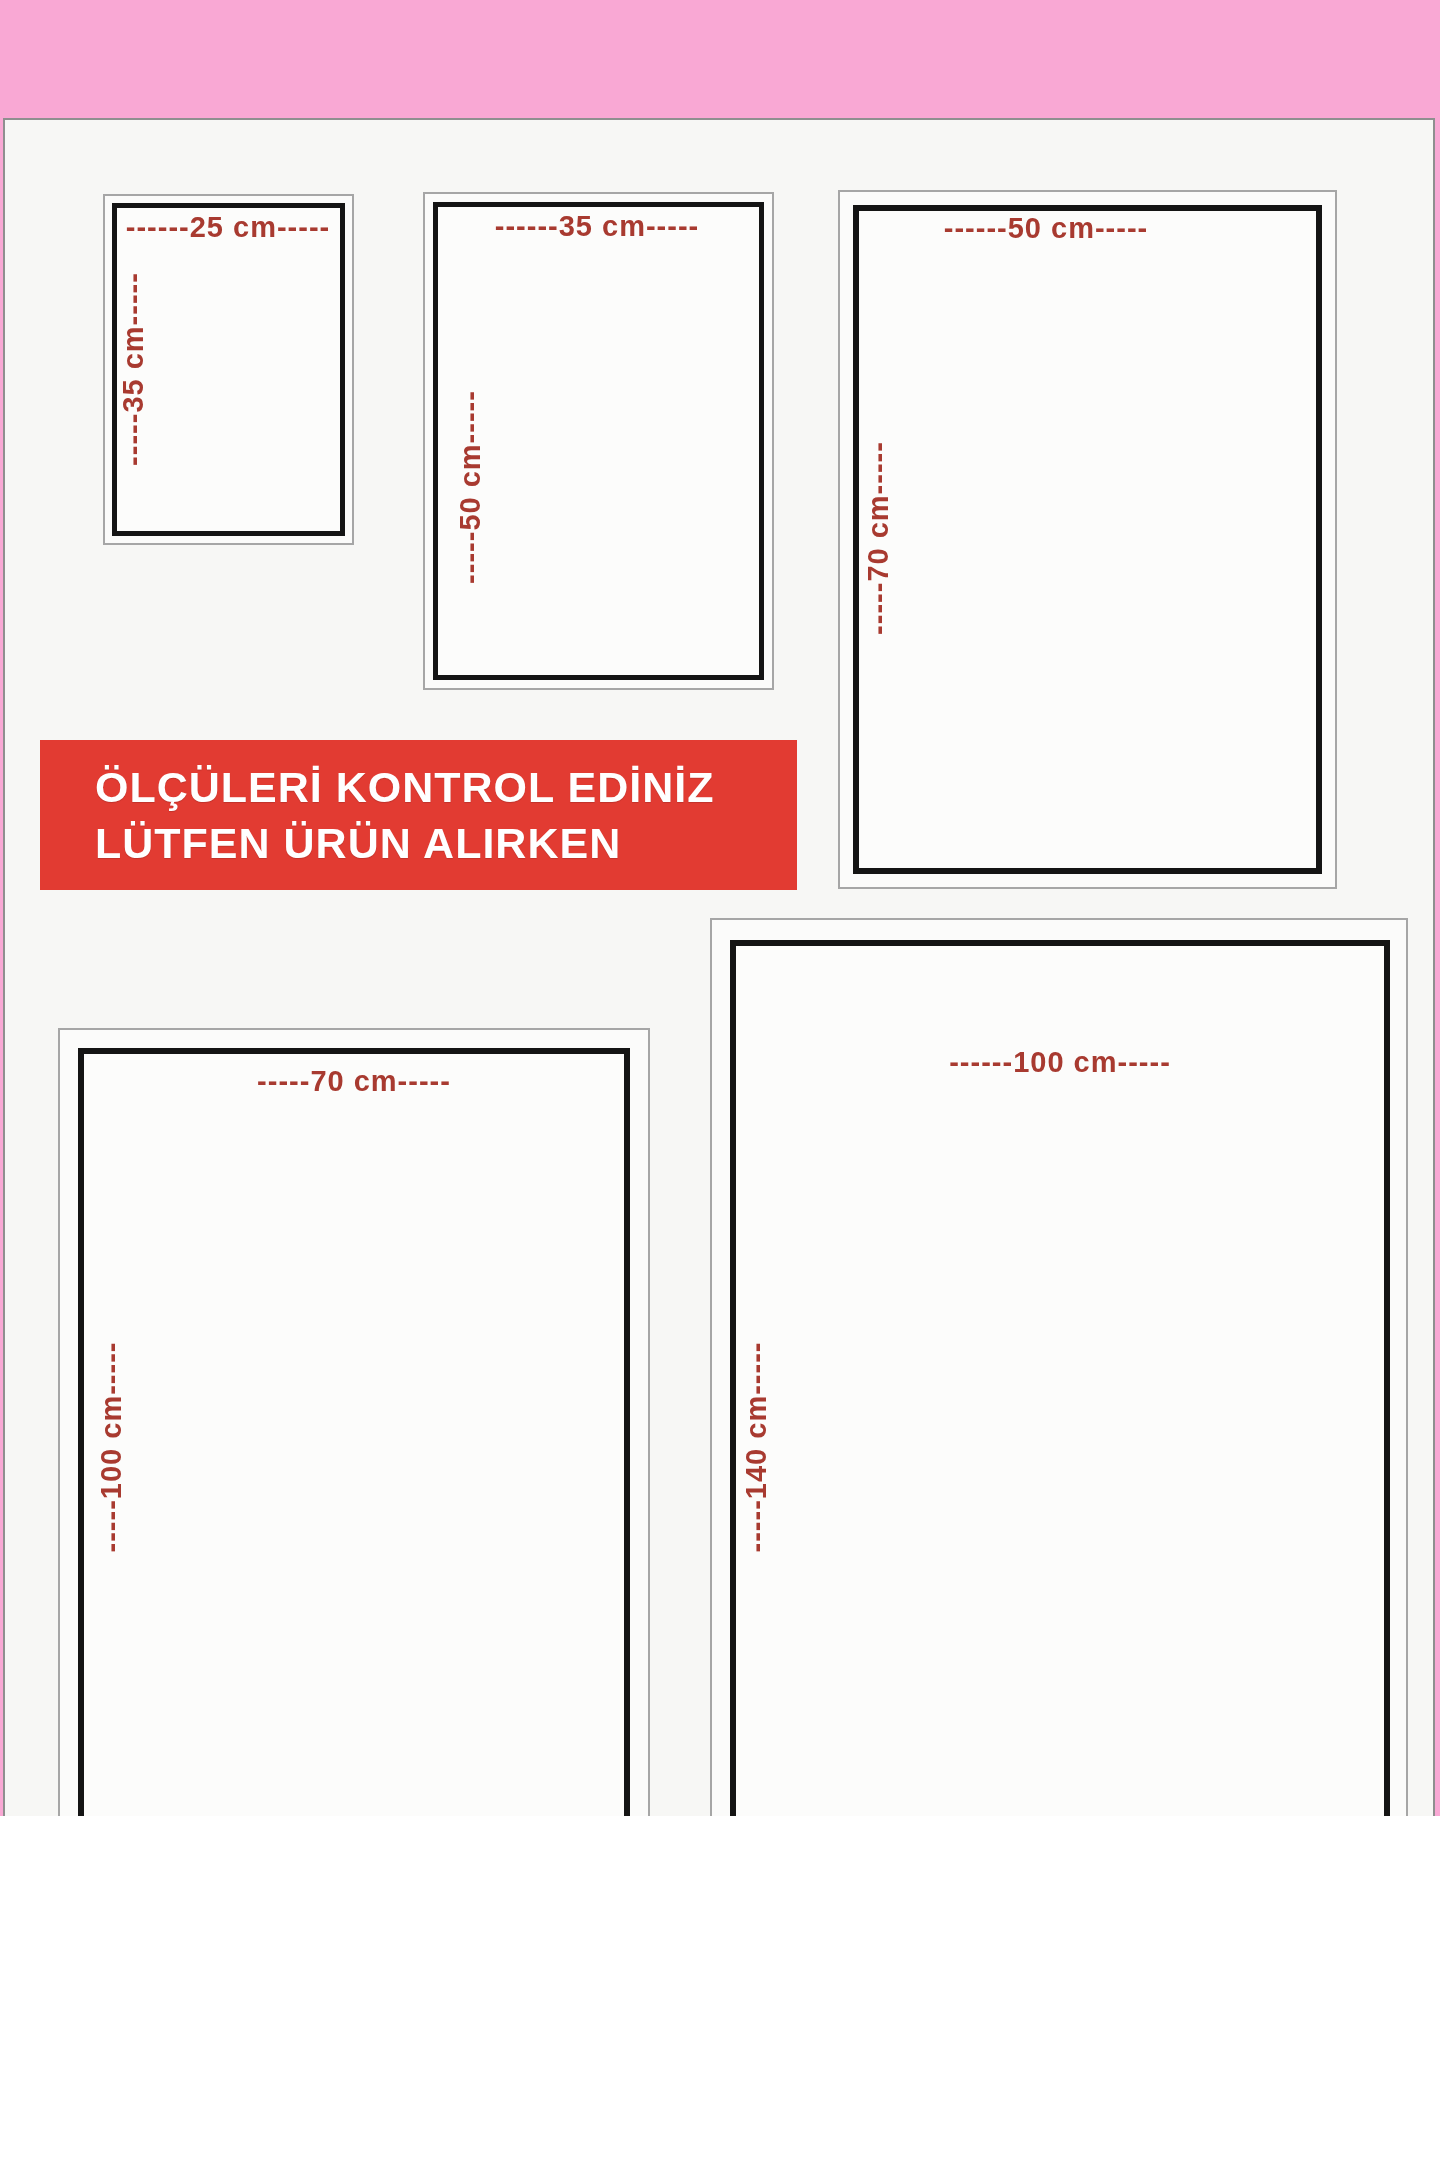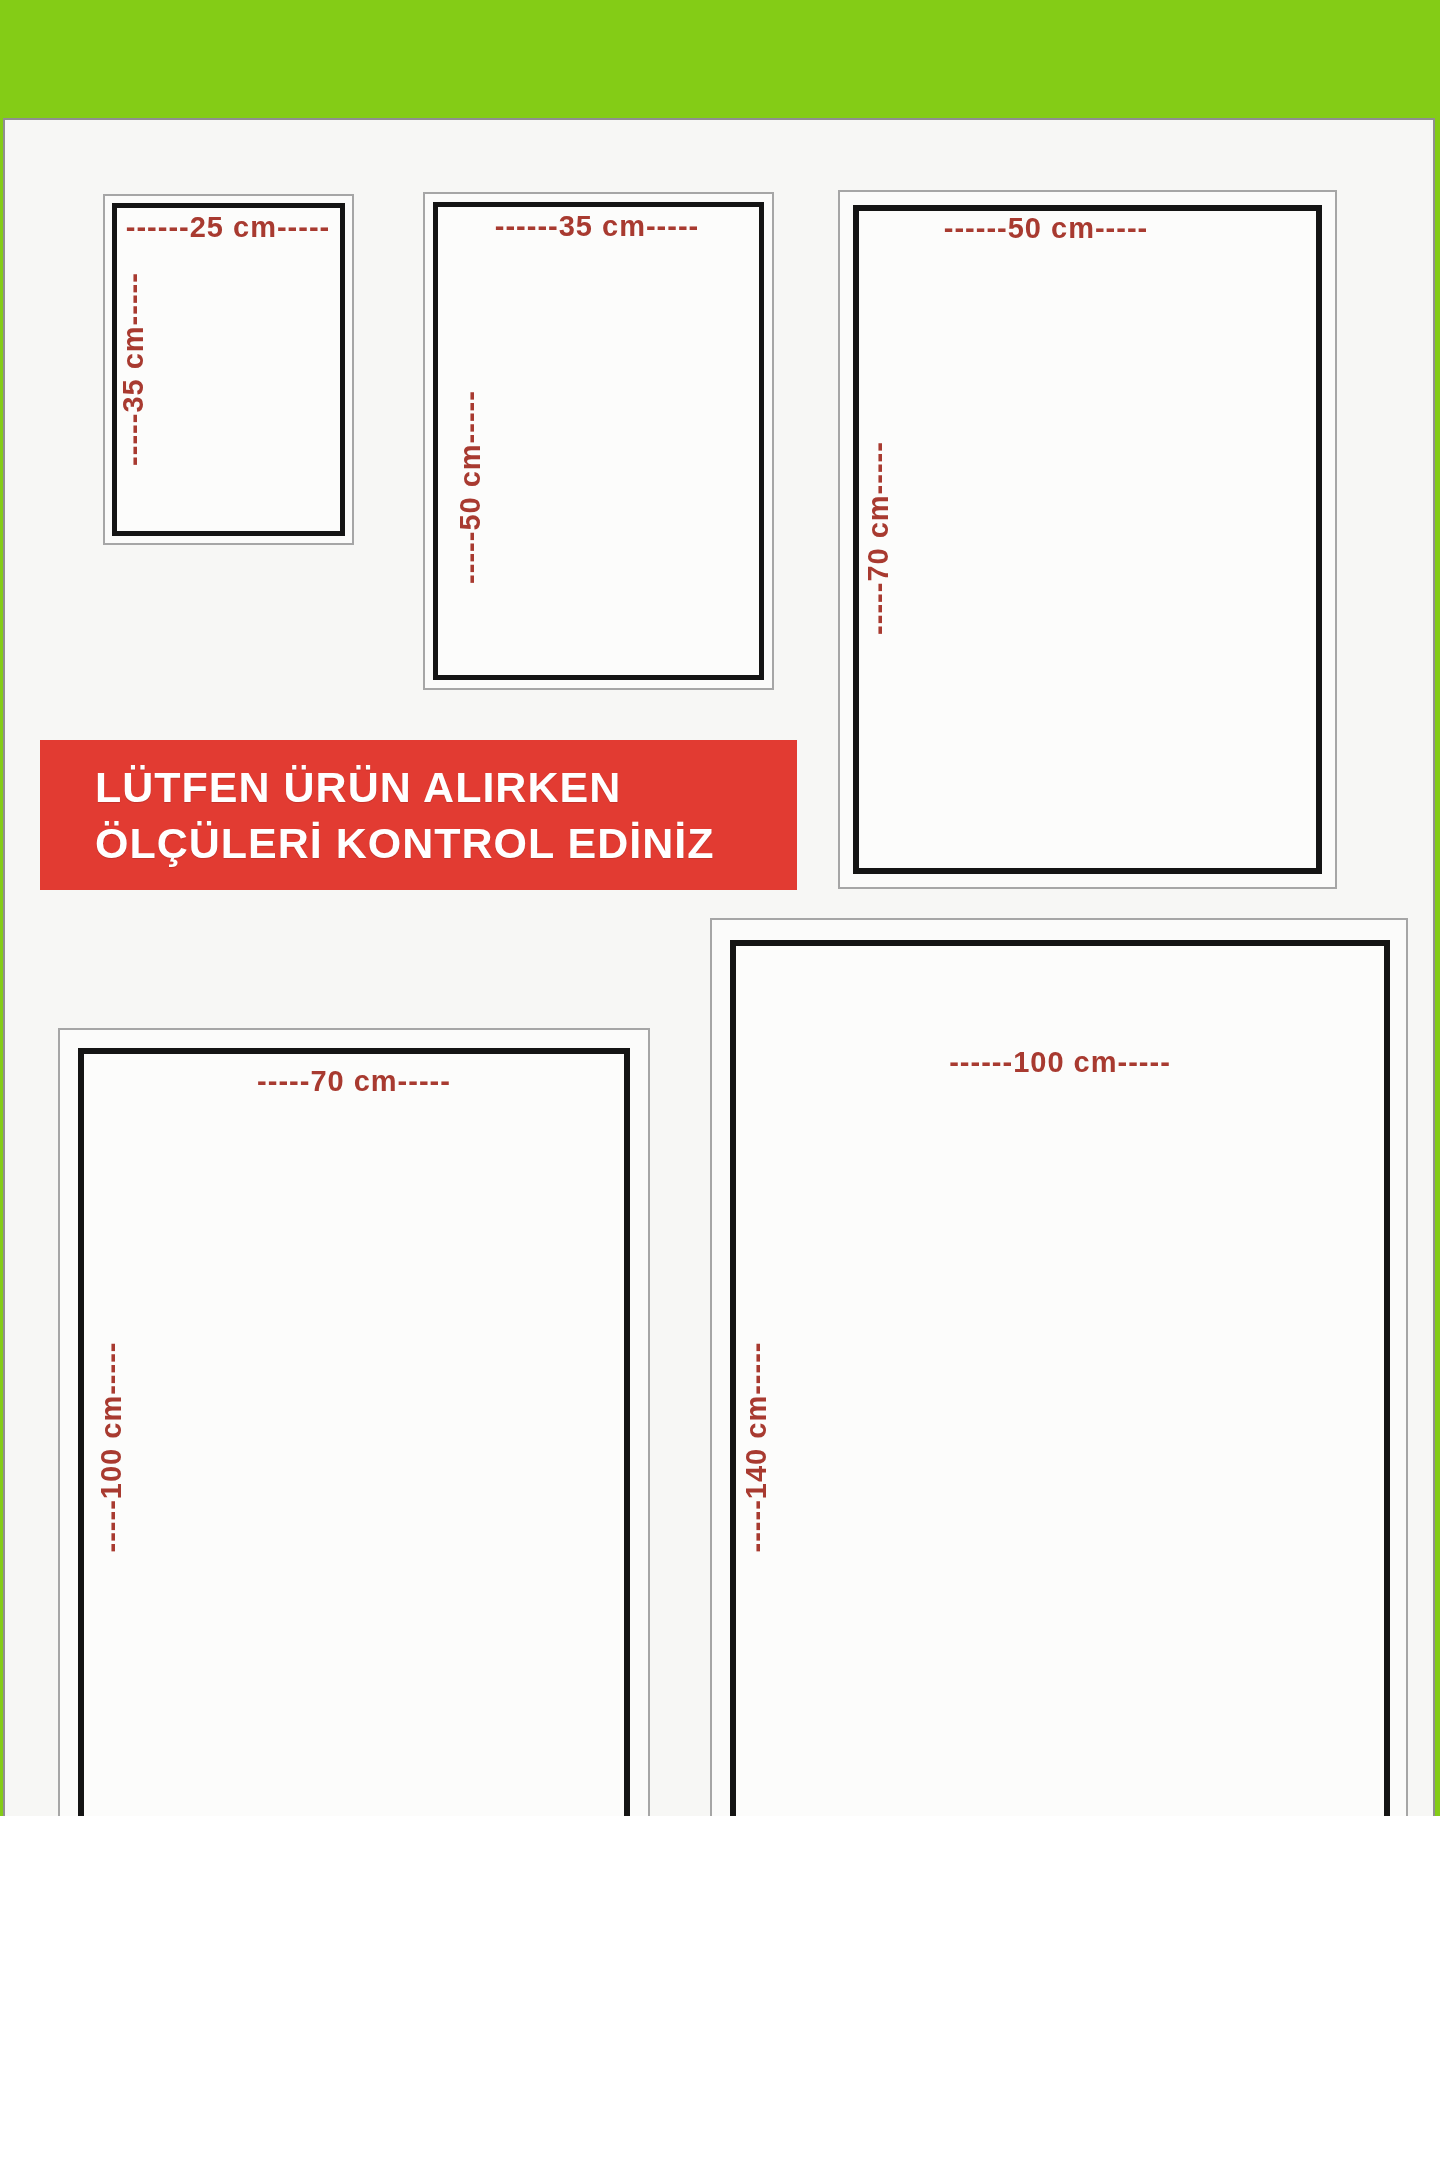--- a/index.html
+++ b/index.html
@@ -1,17 +1,17 @@
 <!DOCTYPE html>
 <html><head>
 <meta charset="utf-8">
 <style>
   html,body{margin:0;padding:0;background:#ffffff;}
   body{width:1440px;height:2160px;position:relative;font-family:"Liberation Sans","DejaVu Sans",sans-serif;}
-  .page{position:absolute;left:0;top:0;width:1440px;height:1816px;background:#84cc16;overflow:hidden;}
+  .page{position:absolute;left:0;top:0;width:1440px;height:1816px;background:#f9a8d4;overflow:hidden;}
   .poster{position:absolute;left:3px;top:118px;width:1432px;height:1918px;background:#f7f7f5;border:2px solid #8f8f8f;box-sizing:border-box;}
   
   .size-frame{position:absolute;box-sizing:border-box;background:#fbfbfa;border:2px solid #a6a6a6;}
   .size-frame .inner{position:absolute;box-sizing:border-box;background:#fcfcfb;border:6px solid #141414;}
   .f1{left:103px;top:194px;width:251px;height:351px;}
   .f1 .inner{left:7px;top:7px;right:7px;bottom:7px;border-width:5px;}
   .f2{left:423px;top:192px;width:351px;height:498px;}
   .f2 .inner{left:8px;top:8px;right:8px;bottom:8px;border-width:5px;}
   .f3{left:838px;top:190px;width:499px;height:699px;}
   .f3 .inner{left:13px;top:13px;right:13px;bottom:13px;}
@@ -51,22 +51,22 @@
   <div class="dim w2">------35 cm-----</div>
   <div class="dim vert h2">-----50 cm-----</div>
 
   <div class="size-frame f3">
     <div class="inner"></div>
   </div>
   <div class="dim w3">------50 cm-----</div>
   <div class="dim vert h3">-----70 cm-----</div>
 
   <div class="banner">
+    <div class="line">ÖLÇÜLERİ KONTROL EDİNİZ</div>
     <div class="line">LÜTFEN ÜRÜN ALIRKEN</div>
-    <div class="line">ÖLÇÜLERİ KONTROL EDİNİZ</div>
   </div>
 
   <div class="size-frame f4">
     <div class="inner"></div>
   </div>
   <div class="dim w4">-----70 cm-----</div>
   <div class="dim vert h4">-----100 cm-----</div>
 
   <div class="size-frame f5">
     <div class="inner"></div>

